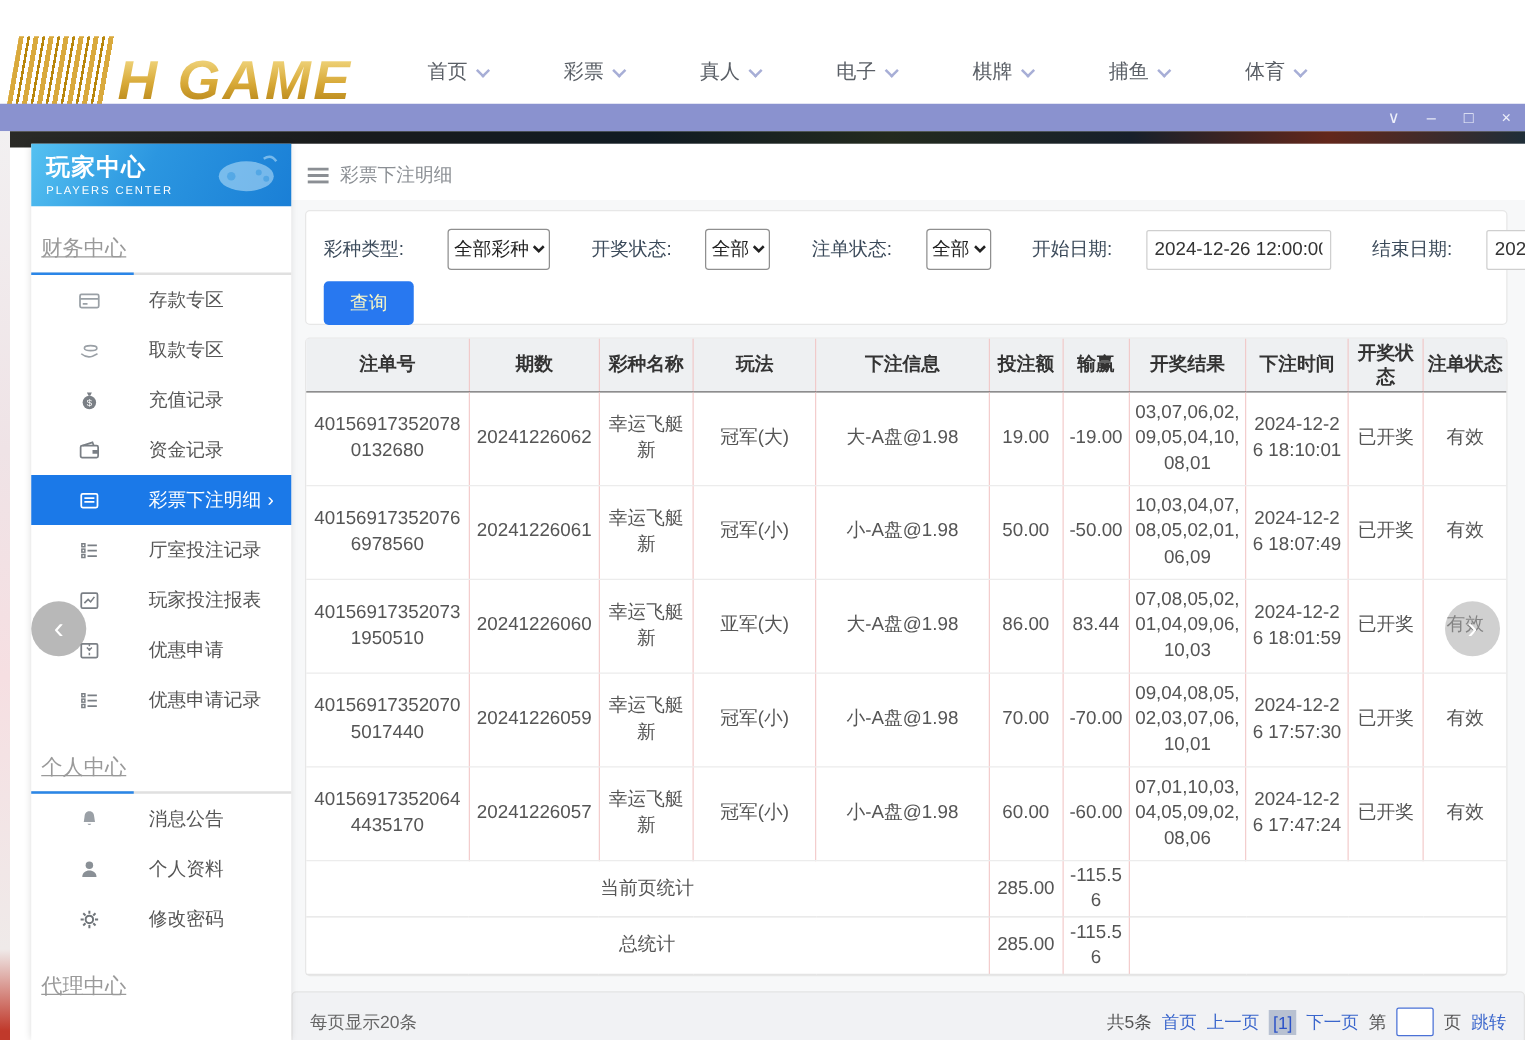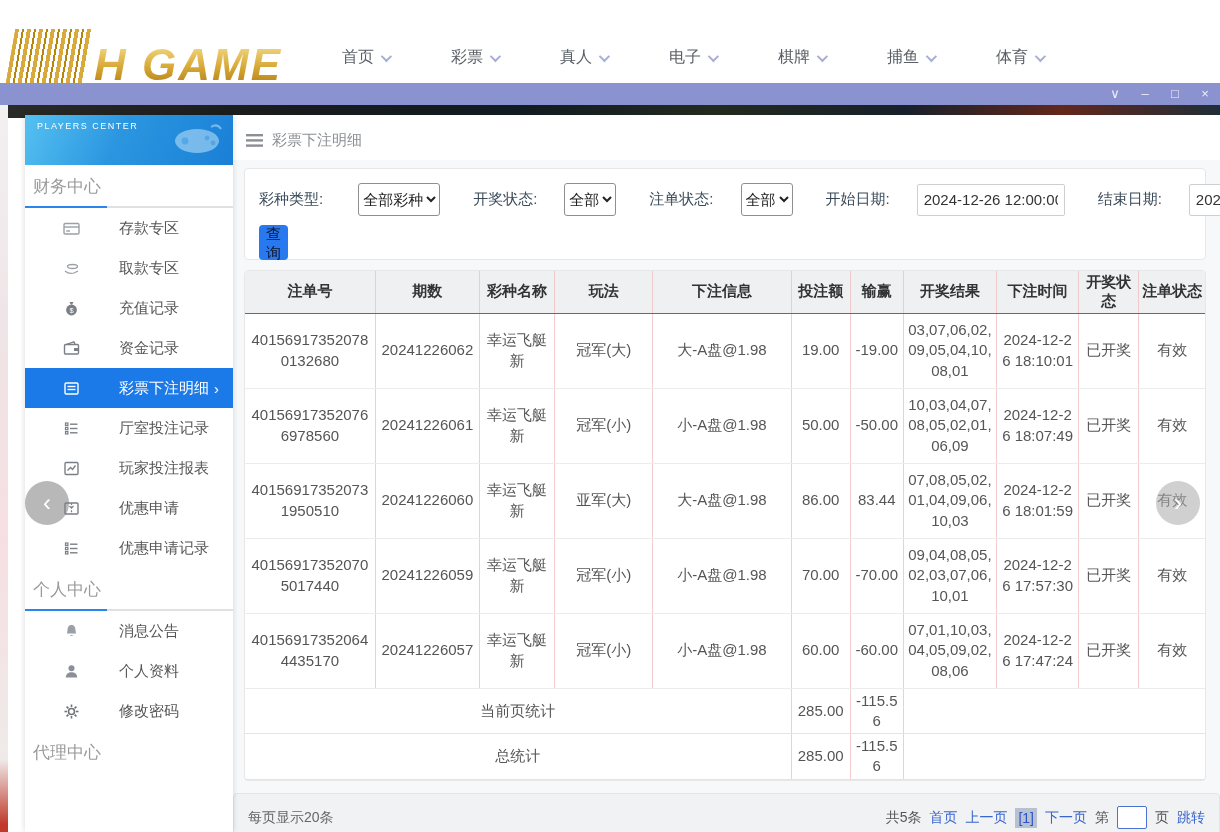--- a/index.html
+++ b/index.html
@@ -45,21 +45,21 @@
 
   
   .filter-panel { margin-top:8px; height:92px; padding:14px 14px 10px 14px; }
   .filter-row { display:flex; align-items:center; font-size:15px; color:#3b4a5a;gap:23px; }
   .filter-row label { margin-right:4px; white-space:nowrap; }
   .filter-row select { height:33px; border:1px solid #8f8f8f; border-radius:3px; background:#fff;
     font-size:15px; color:#222; margin-right:10px; font-family:inherit; }
   .sel-lottery { width:132px;margin-left:8px; } .sel-draw { width:70px; } .sel-order { width:58px; }
   .filter-row input[type="text"] { height:32px; width:148px; border:1px solid #cfcfcf; border-radius:2px;
     font-size:15px; color:#333; padding:0 6px; margin-right:10px; font-family:inherit; }
-  .query-btn { margin-top:9px; width:29px; height:35px; background:#2878f0; color:#0f172a; border:none;
+  .query-btn { margin-top:9px; width:72px; height:35px; background:#2878f0; color:#fef9c3; border:none;
     border-radius:4px; font-size:15px; cursor:pointer; font-family:inherit; }
 
   
   .table-panel { margin-top:10px; }
   table.bets { width:100%; border-collapse:collapse; table-layout:fixed; font-size:15px; color:#555; }
   table.bets th { background:#eef0f2; color:#333; font-weight:bold; height:42px;
     border-bottom:1px solid #6a6a6a; border-right:1px solid #f0caca; }
   table.bets td { height:75px; text-align:center; border-right:1px solid #f3cdcd;
     border-bottom:1px solid #ececec; word-break:break-all; padding:2px 3px; line-height:1.35; }
   table.bets th:last-child, table.bets td:last-child { border-right:none; }
@@ -77,21 +77,21 @@
   .pg-text { color:#555; }
 
   
   .sidebar { position:absolute; left:25px; top:115px; width:208px; height:717px; background:#fff;
     box-shadow:0 0 6px rgba(0,0,0,0.15); }
   .sb-header { height:50px; background:linear-gradient(115deg,#55c1f1 0%,#2b96e0 45%,#1a7fd6 100%);
     color:#fff; padding:6px 0 0 12px; position:relative; overflow:hidden; }
   .sb-title { font-size:19px; font-weight:bold; letter-spacing:1px; }
   .sb-sub { font-size:9px; letter-spacing:1.5px; }
   .sb-pad { position:absolute; right:10px; top:6px; opacity:.55; }
-  .sb-section-title { color:#9a9a9a; font-size:17px; padding:10px 0 8px 8px; }
+  .sb-section-title { color:#9a9a9a; font-size:17px; padding:22px 0 8px 8px;text-decoration:underline; }
   .sb-rule { height:2px; background:#e0e0e0; position:relative; }
   .sb-rule::before { content:""; position:absolute; left:0; top:0; width:82px; height:2px; background:#2a86e8; }
   .sb-item { display:flex; align-items:center; height:40px; padding-left:38px; color:#555;
     font-size:15px; cursor:pointer;gap:20px; }
   .sb-item .ic { width:17px; height:17px; margin-right:19px; display:inline-flex; }
   .sb-item.active { background:#1b79e8; color:#fff; position:relative; }
   .sb-item.active .more { position:absolute; right:14px; font-size:15px; color:#fff; }
 
   
   .float-arrow { position:absolute; width:44px; height:44px; border-radius:50%;
@@ -306,20 +306,21 @@
         <span class="pg-text">第</span>
         <input class="pg-input" style="">
         <span class="pg-text">页</span>
         <span class="pg-link">跳转</span>
       </div>
     </div>
   </div>
 
   <div class="sidebar">
     <div class="sb-header">
+      <div class="sb-title">玩家中心</div>
       <div class="sb-sub">PLAYERS CENTER</div>
       <svg class="sb-pad" width="52" height="36" viewBox="0 0 52 36">
         <ellipse cx="26" cy="20" rx="22" ry="12" fill="#bfe4fb"></ellipse>
         <circle cx="14" cy="20" r="3.4" fill="#7fc3ef"></circle>
           <circle cx="36" cy="17" r="2.4" fill="#7fc3ef"></circle>
         <circle cx="42" cy="22" r="2.4" fill="#7fc3ef"></circle>
           <path d="M40 6 q6 -4 10 2" stroke="#bfe4fb" stroke-width="2" fill="none"></path>
       </svg>
     </div>
 

